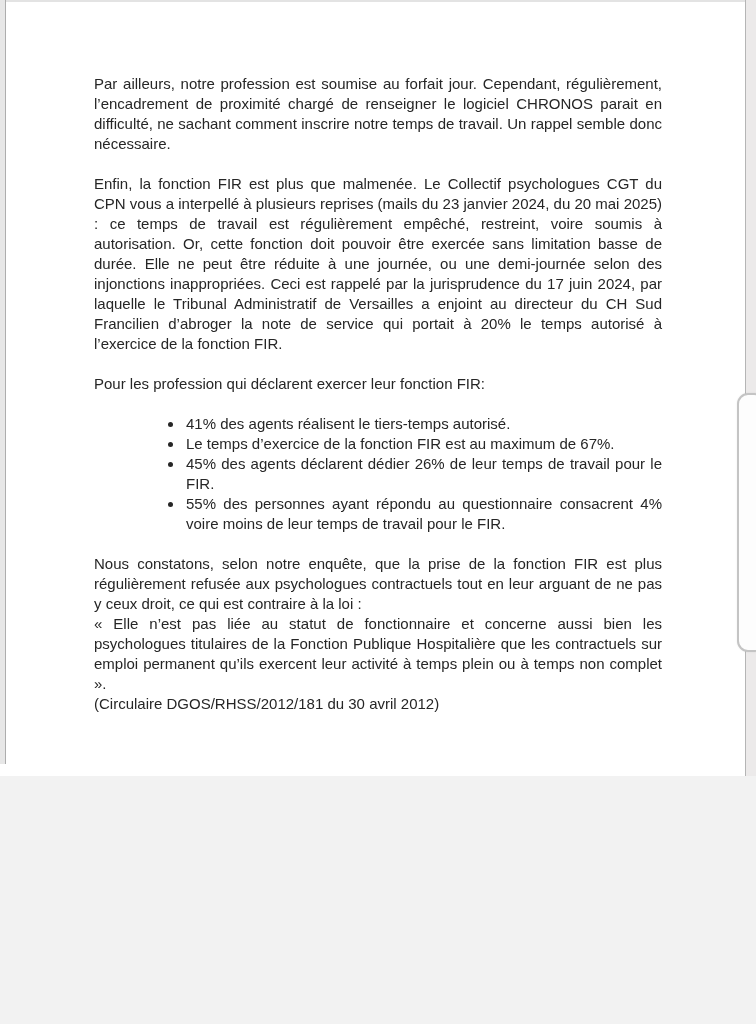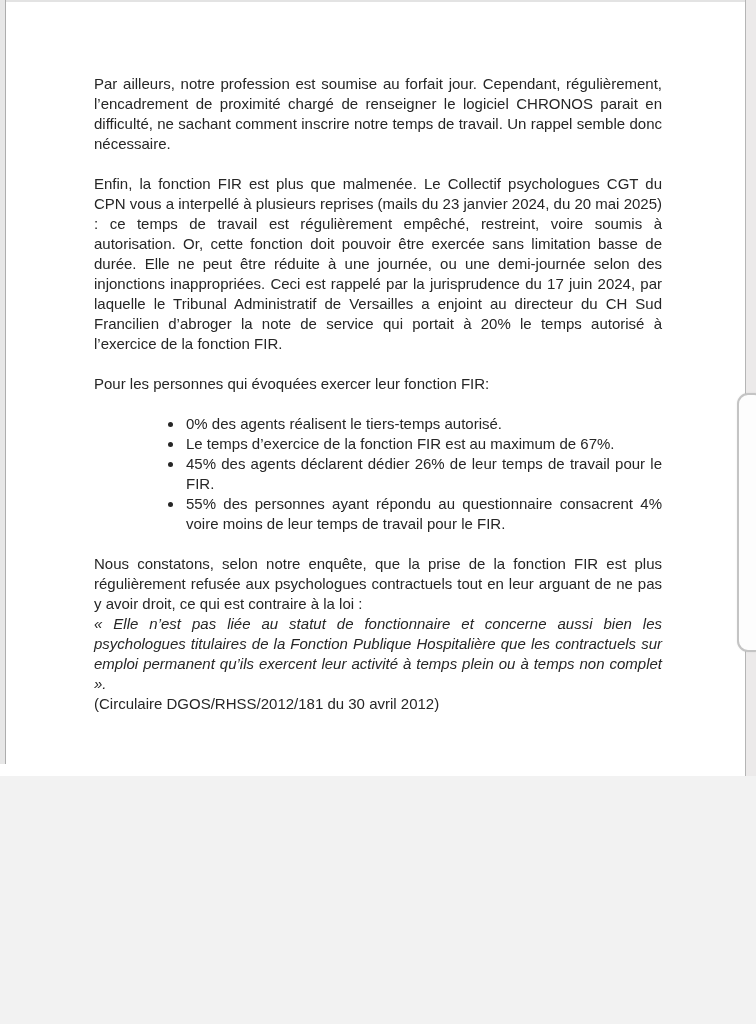--- a/index.html
+++ b/index.html
@@ -70,21 +70,20 @@
   ul.doc-list {
     margin: 0 0 20px 0;
     padding-left: 90px;
     list-style: disc outside;
   }
   ul.doc-list li {
     margin: 0;
     padding-left: 2px;
   }
   .italic {
-    font-style: italic;
   }
 </style>
 </head>
 <body>
 
 <div class="viewport">
   <div class="page-top-edge"></div>
   <div class="gutter-left"></div>
   <div class="gutter-right"></div>
   <div class="scroll-thumb"></div>
@@ -92,29 +91,29 @@
   <div class="content">
 
     <p>Par ailleurs, notre profession est soumise au forfait jour. Cependant, régulièrement, l’encadrement de proximité chargé de renseigner le logiciel CHRONOS parait en difficulté, ne sachant comment inscrire notre temps de travail. Un rappel semble donc nécessaire.</p>
 
     <p>Enfin, la fonction FIR est plus que malmenée. Le Collectif psychologues CGT du CPN vous a interpellé à plusieurs reprises (mails du 23 janvier 2024, du 20 mai 2025) : ce temps de travail est régulièrement empêché, restreint, voire soumis à autorisation. Or, cette fonction doit pouvoir être exercée sans limitation basse de durée. Elle ne peut être réduite à une journée, ou une demi-journée selon des injonctions inappropriées. Ceci est rappelé par la jurisprudence du 17 juin 2024, par laquelle le Tribunal Administratif de Versailles a enjoint au directeur du CH Sud Francilien d’abroger la note de service qui portait à 20% le temps autorisé à l’exercice de la fonction FIR.</p>
 
 
 
 
 
-    <p>Pour les personnes qui évoquées exercer leur fonction FIR:</p>
+    <p>Pour les profession qui déclarent exercer leur fonction FIR:</p>
 
     <ul class="doc-list">
-      <li>0% des agents réalisent le tiers-temps autorisé.</li>
+      <li>41% des agents réalisent le tiers-temps autorisé.</li>
       <li>Le temps d’exercice de la fonction FIR est au maximum de 67%.</li>
       <li>45% des agents déclarent dédier 26% de leur temps de travail pour le FIR.</li>
       <li>55% des personnes ayant répondu au questionnaire consacrent 4% voire  moins de leur temps de travail pour le FIR.</li>
     </ul>
 
-    <p class="tight after-block">Nous constatons, selon notre enquête, que la prise de la fonction FIR est plus régulièrement refusée aux psychologues contractuels tout en leur arguant de ne pas y avoir droit, ce qui est contraire à la loi :</p>
+    <p class="tight after-block">Nous constatons, selon notre enquête, que la prise de la fonction FIR est plus régulièrement refusée aux psychologues contractuels tout en leur arguant de ne pas y ceux droit, ce qui est contraire à la loi :</p>
 
     <p class="tight italic">« Elle n’est pas liée au statut de fonctionnaire et concerne aussi bien les psychologues titulaires de la Fonction Publique Hospitalière que les contractuels sur emploi permanent qu’ils exercent leur activité à temps plein ou à temps non complet ».</p>
 
     <p class="tight">(Circulaire DGOS/RHSS/2012/181 du 30 avril 2012)</p>
 
   </div>
 </div>
 
 </body></html>

